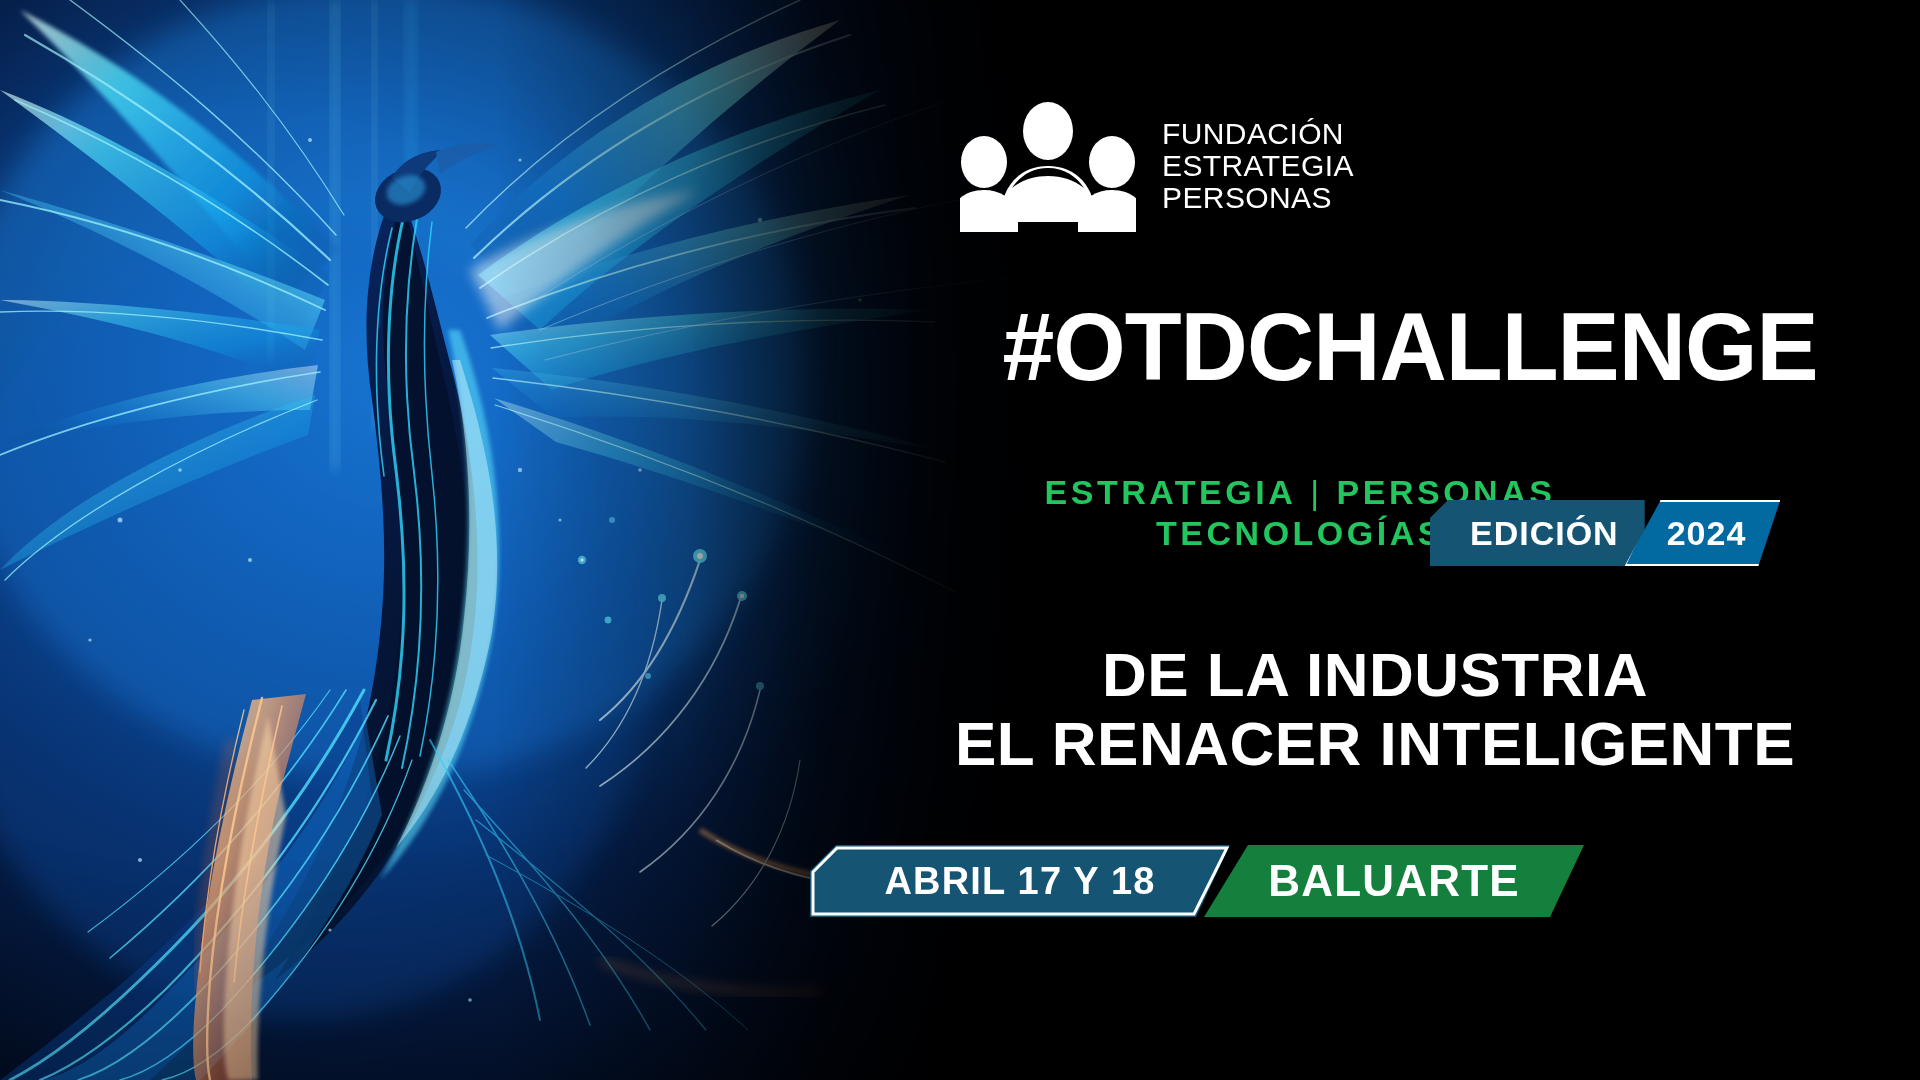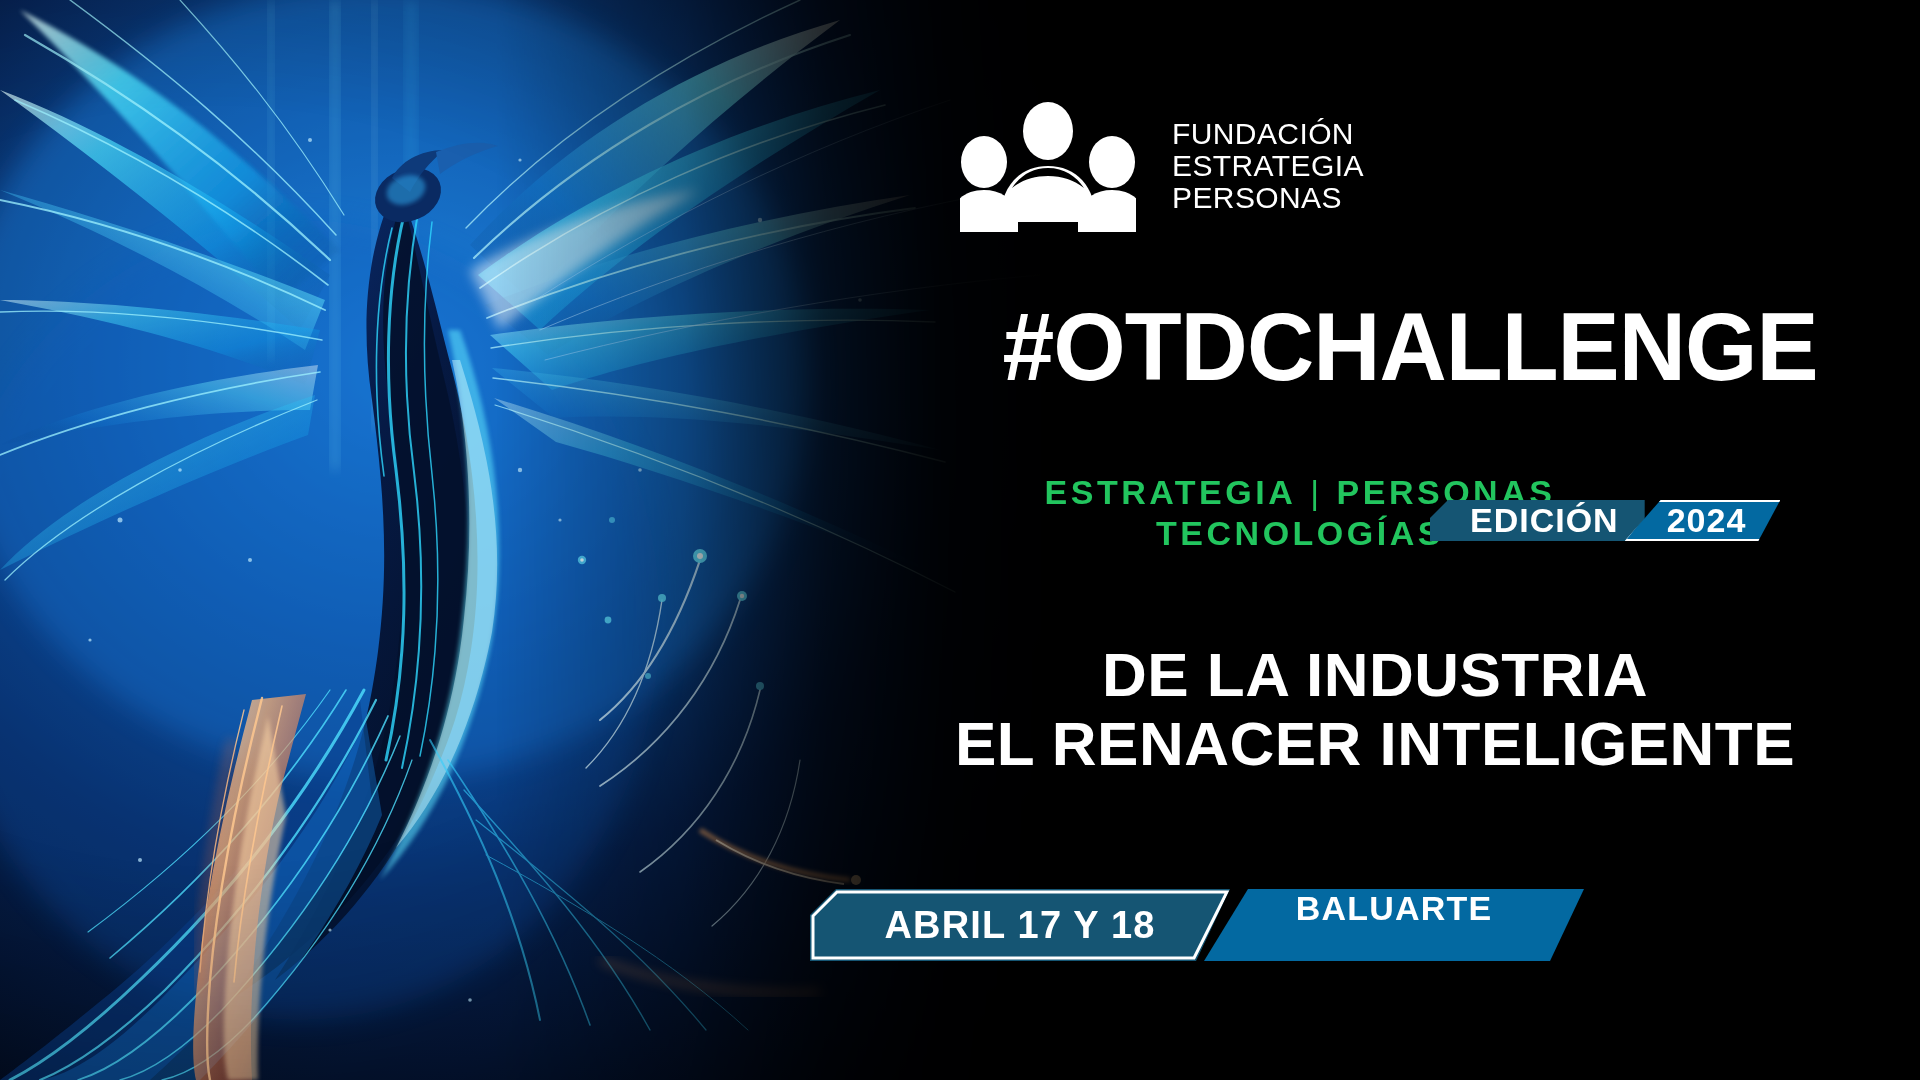--- a/index.html
+++ b/index.html
@@ -21,70 +21,70 @@
       #000 90%);
     pointer-events:none;}
   .art-fade-b{position:absolute;left:0;top:0;width:1180px;height:1080px;
     background:radial-gradient(120% 100% at 18% 45%, rgba(0,0,0,0) 35%, rgba(0,0,0,.35) 72%, rgba(0,0,0,.7) 100%);
     pointer-events:none;}
 
   
   .content{position:absolute;left:900px;top:0;width:1020px;height:1080px;}
 
   
-  .logo{position:absolute;left:60px;top:100px;display:flex;align-items:center;gap:36px;}
+  .logo{position:absolute;left:60px;top:100px;display:flex;align-items:center;gap:26px;}
   .logo-mark{width:176px;height:132px;flex:none;}
   .logo-text{color:#fff;font-size:30px;line-height:1.06;font-weight:400;
     letter-spacing:.4px;font-family:"Liberation Sans",sans-serif;}
   .logo-text div{white-space:nowrap;}
 
   
   .hashtag{position:absolute;left:0;top:292px;width:1020px;text-align:center;
     color:#fff;font-size:96px;font-weight:700;letter-spacing:-1px;
     transform:scaleX(.97);transform-origin:center;white-space:nowrap;
     font-family:"Liberation Sans Narrow","Liberation Sans",sans-serif;}
 
   
   .pillars{position:absolute;left:0;top:472px;width:800px;text-align:center;
     color:#22c55e;font-size:34px;font-weight:700;letter-spacing:3.5px;line-height:1.22;
     font-family:"Liberation Sans Narrow","Liberation Sans",sans-serif;}
   .pillars .sep{display:inline-block;padding:0 14px;font-weight:400;}
 
   
-  .edicion{position:absolute;left:530px;top:500px;display:flex;height:41px;
+  .edicion{position:absolute;left:530px;top:500px;display:flex;height:66px;
     filter:drop-shadow(0 0 0 transparent);}
   .ed-left{position:relative;background:#155573;color:#fff;
     display:flex;align-items:center;padding:0 26px 0 40px;
     font-size:34px;font-weight:700;letter-spacing:1px;
     font-family:"Liberation Sans Narrow","Liberation Sans",sans-serif;
     clip-path:polygon(18px 0,100% 0,100% 100%,0 100%,0 18px);}
   .ed-right{position:relative;background:#0369a1;color:#fff;
     display:flex;align-items:center;padding:0 34px 0 42px;margin-left:-20px;
     font-size:34px;font-weight:700;letter-spacing:1px;
     font-family:"Liberation Sans Narrow","Liberation Sans",sans-serif;
     clip-path:polygon(36px 0,100% 0,calc(100% - 22px) 100%,0 100%);
     border-top:2px solid #fff;border-bottom:2px solid #fff;}
   .ed-slash{position:absolute;left:0;top:0;width:100%;height:100%;pointer-events:none;}
 
   
   .headline{position:absolute;left:0;top:640px;width:950px;text-align:center;
     color:#fff;font-size:62px;font-weight:700;line-height:1.12;letter-spacing:.5px;
     font-family:"Liberation Sans Narrow","Liberation Sans",sans-serif;}
 
   
-  .strip{position:absolute;left:-90px;top:889px;display:flex;align-items:stretch;height:72px;}
+  .strip{position:absolute;left:-90px;top:845px;display:flex;align-items:stretch;height:72px;}
   .strip-date{position:relative;background:#155573;color:#fff;
     display:flex;align-items:center;justify-content:center;
     width:420px;font-size:38px;font-weight:700;letter-spacing:1.2px;
     font-family:"Liberation Sans Narrow","Liberation Sans",sans-serif;
     clip-path:polygon(26px 0,100% 0,calc(100% - 34px) 100%,0 100%,0 26px);}
   .strip-date .ol{position:absolute;inset:0;}
-  .strip-venue{position:relative;background:#0369a1;color:#fff;
-    display:flex;align-items:flex-start;justify-content:center;
-    width:380px;margin-left:-26px;font-size:34px;font-weight:700;letter-spacing:1.2px;
+  .strip-venue{position:relative;background:#15803d;color:#fff;
+    display:flex;align-items:center;justify-content:center;
+    width:380px;margin-left:-26px;font-size:44px;font-weight:700;letter-spacing:1.2px;
     font-family:"Liberation Sans Narrow","Liberation Sans",sans-serif;
     clip-path:polygon(44px 0,100% 0,calc(100% - 34px) 100%,0 100%);}
 </style>
 </head>
 <body>
 
 <div id="stage">
 
   <div class="art">
     <svg width="1180" height="1080" viewBox="0 0 1180 1080" xmlns="http://www.w3.org/2000/svg">

